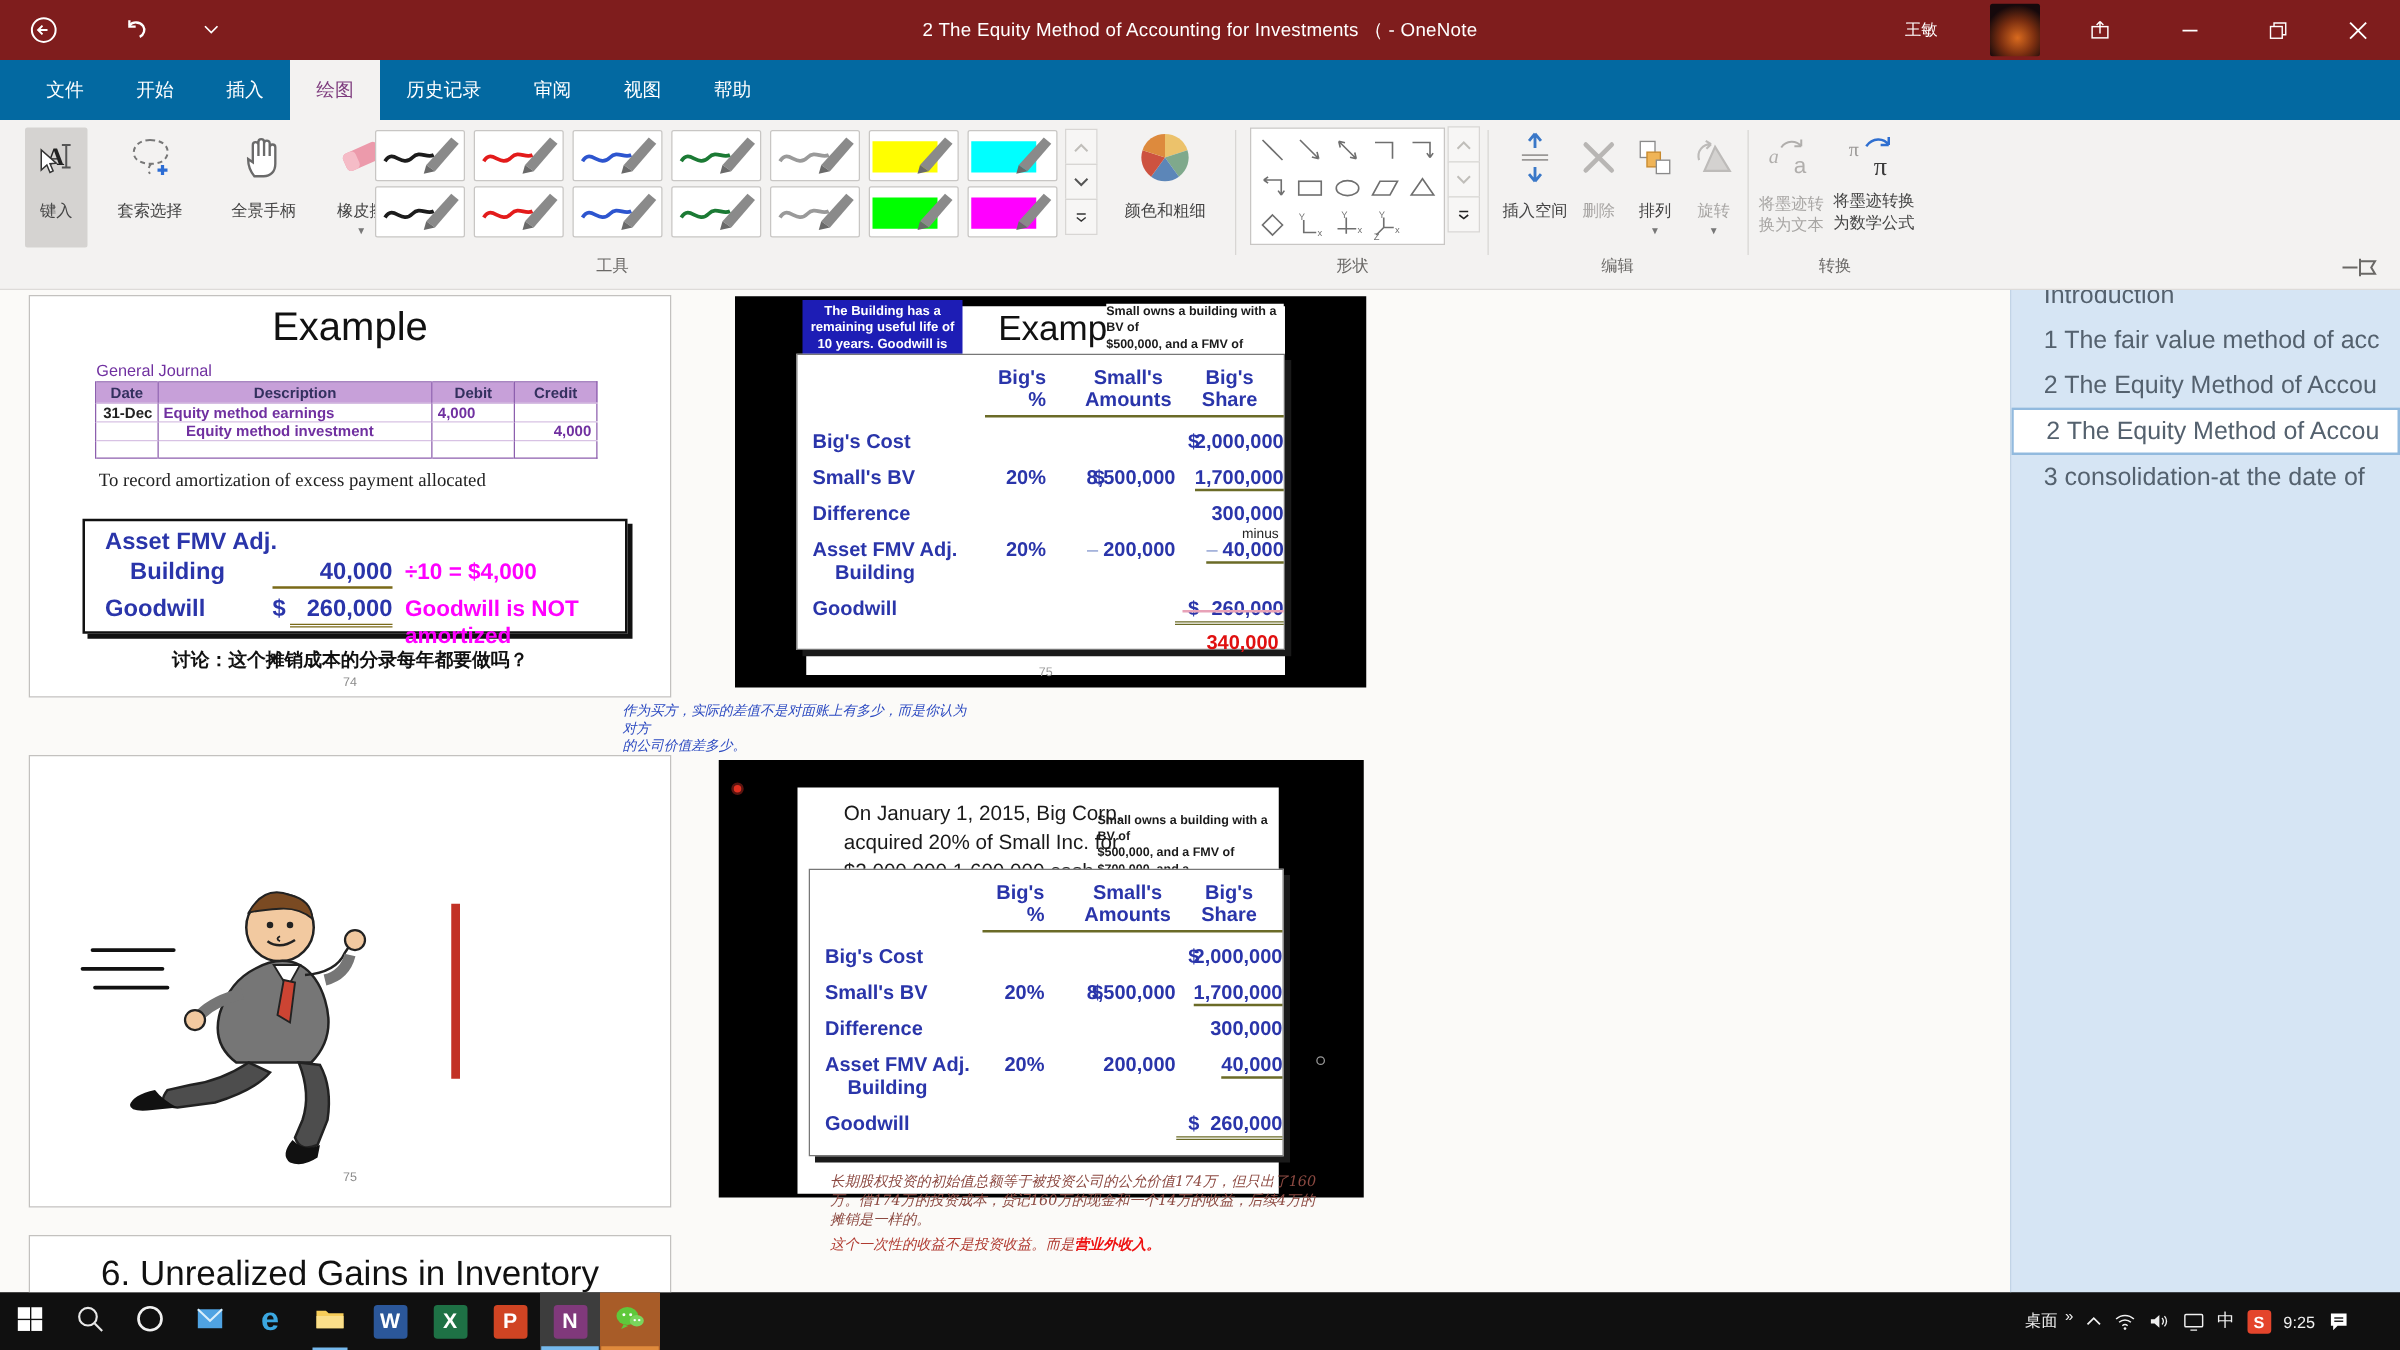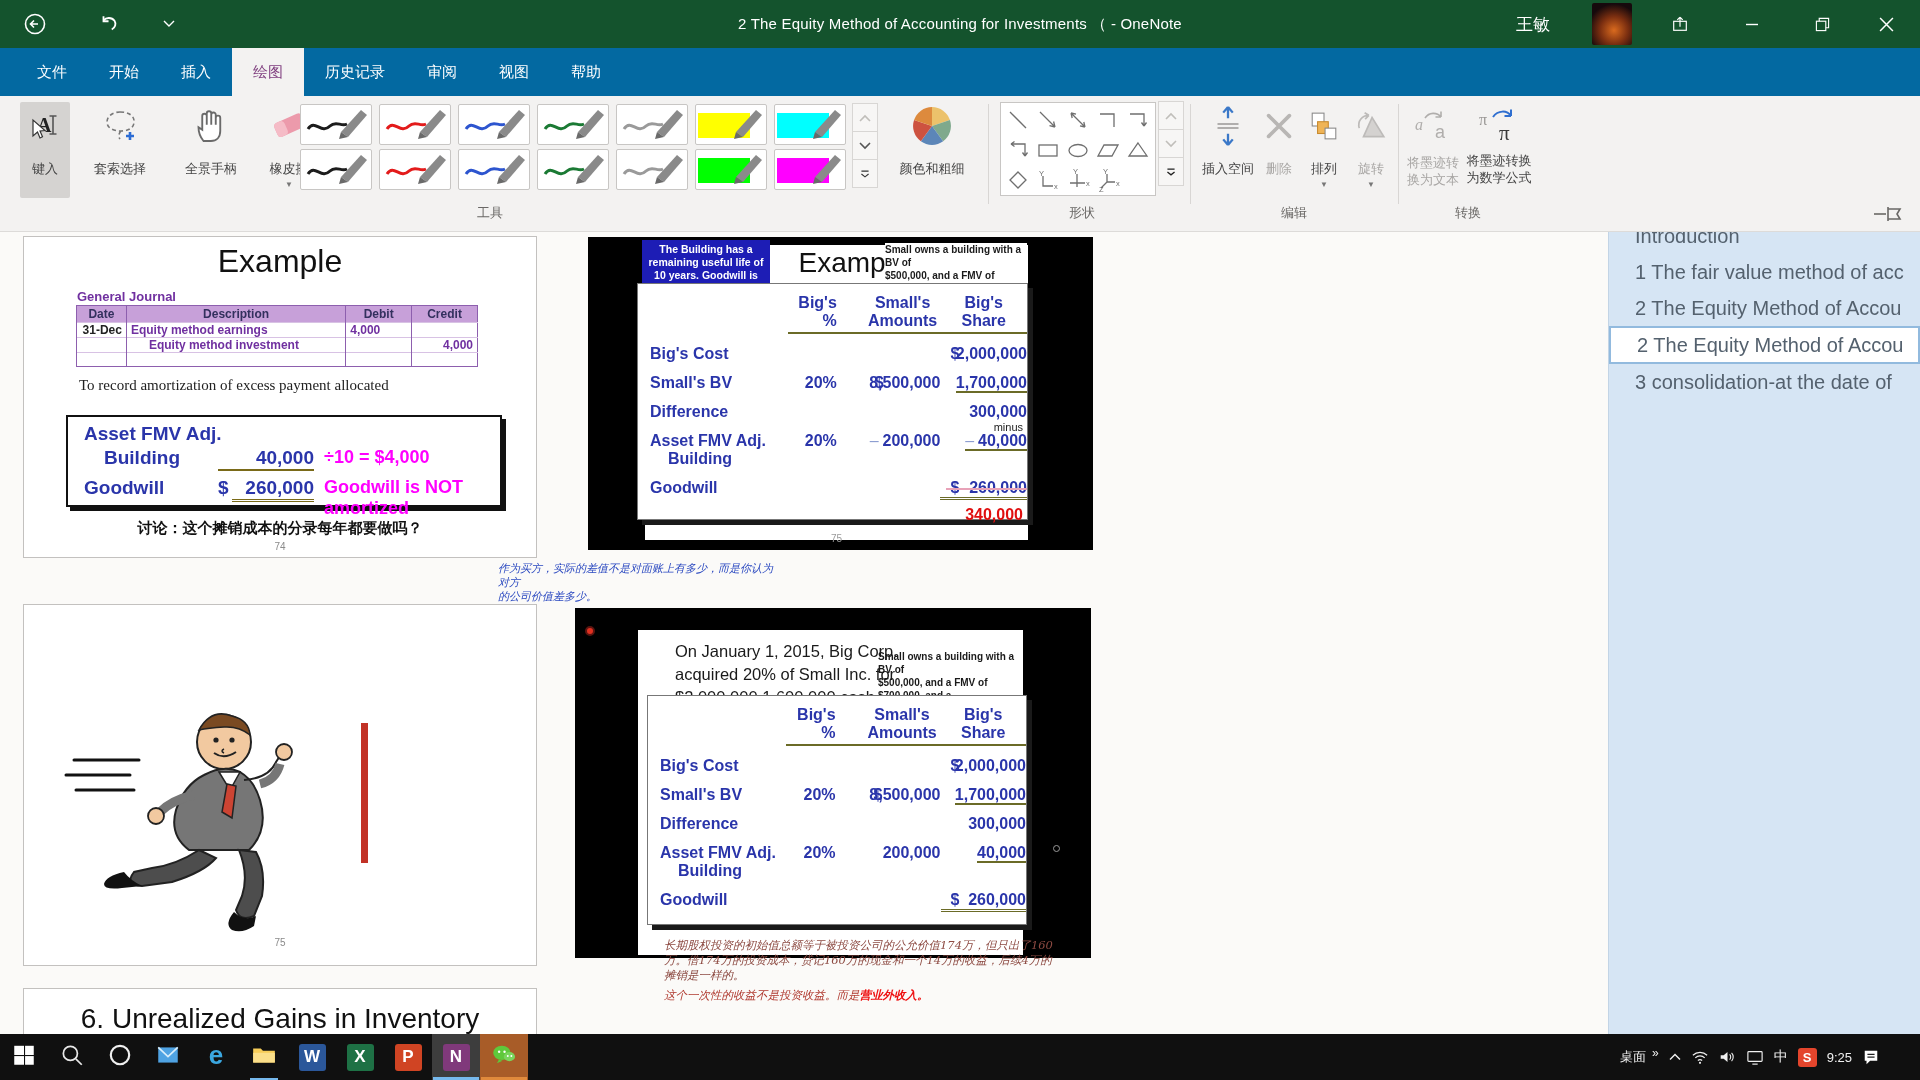--- a/index.html
+++ b/index.html
@@ -1,25 +1,25 @@
 <!DOCTYPE html>
 <html><head>
 <meta charset="utf-8">
 <style>
   * { margin:0; padding:0; box-sizing:border-box; }
   html,body { width:1920px; height:1080px; overflow:hidden; background:#000;
     font-family:"Liberation Sans", sans-serif; }
   #app { position:relative; width:1920px; height:1080px; }
 
   
-  #titlebar { position:absolute; left:0; top:0; width:1920px; height:48px; background:#14532d; color:#fff; z-index:30; }
+  #titlebar { position:absolute; left:0; top:0; width:1920px; height:48px; background:#7f1d1d; color:#fff; z-index:30; }
   #deco { position:absolute; left:0; top:0; width:1920px; height:96px; pointer-events:none; }
   .tb-ico { position:absolute; top:9px; width:34px; height:30px; display:flex; align-items:center; justify-content:center; cursor:pointer; }
   #tb-title { position:absolute; left:0; right:0; top:0; height:48px; display:flex; align-items:center; justify-content:center; font-size:15px; font-weight:400; letter-spacing:.2px; }
-  #tb-user { position:absolute; right:370px; top:0; height:48px; display:flex; align-items:center; font-size:17px; }
+  #tb-user { position:absolute; right:370px; top:0; height:48px; display:flex; align-items:center; font-size:13px; }
   #tb-avatar { position:absolute; right:288px; top:3px; width:40px; height:42px; background:radial-gradient(circle at 55% 65%, #d96a1e 0%, #7a2e10 40%, #16090c 75%); border-radius:2px; }
   .winbtn { position:absolute; top:0; width:56px; height:48px; display:flex; align-items:center; justify-content:center; cursor:pointer; }
 
   
   #tabrow { position:absolute; left:0; top:48px; width:1920px; height:48px; background:#0369a1; z-index:25; display:flex; align-items:stretch; padding-left:16px; }
   .tab { color:#fff; font-size:15px; display:flex; align-items:center; padding:0 21px; cursor:pointer; }
   .tab.active { background:#f3f2f1; color:#7d3b7d; }
 
   
   #ribbon { position:absolute; left:0; top:96px; width:1920px; height:136px; background:#f3f2f1; border-bottom:1px solid #dddbd9; z-index:20; }
@@ -50,21 +50,21 @@
 
   
   #canvas { position:absolute; left:0; top:232px; width:1608px; height:802px; background:#fbfaf8; overflow:hidden; }
   .slide { position:absolute; background:#fff; border:1px solid #c3c1bf; }
   .slide-dark { background:#000; border:none; }
   .pageno { position:absolute; font-size:10px; color:#8a8a8a; }
 
   
   #slideA { left:23px; top:4px; width:514px; height:322px; }
   #sa-title { position:absolute; left:0; top:6px; width:100%; text-align:center; font-size:32px; font-weight:300; color:#111; }
-  #sa-gj { position:absolute; left:53px; top:52px; color:#7030a0; font-weight:bold; font-size:13px; }
+  #sa-gj { position:absolute; left:53px; top:52px; color:#7030a0; font-weight:normal; font-size:13px; }
   #sa-table { position:absolute; left:52px; top:68px; width:402px; border:1px solid #8d5fae; border-collapse:collapse; font-size:12px; }
   #sa-table th { background:#c7a0d9; color:#33305e; padding:1px 2px; border-left:1px solid #8d5fae; font-size:12px; }
   #sa-table td { padding:0 4px; border-left:1px solid #8d5fae; border-top:1px solid #d8c2e4; color:#7030a0; font-weight:bold; height:14px; }
   #sa-table .dt { color:#222; text-align:right; }
   #sa-caption { position:absolute; left:55px; top:140px; font-family:"Liberation Serif",serif; font-size:15px; color:#222; }
   #fmvbox { position:absolute; left:42px; top:178px; width:436px; height:92px; border:2px solid #111; background:#fff; box-shadow:4px 4px 0 #111; font-weight:bold; }
   .fmv-blue { color:#2a35aa; font-size:19px; }
   .fmv-mag { color:#ff00ff; font-size:18px; }
   .uline { border-bottom:2px solid #7a6a18; }
   .dline { border-bottom:3px double #7a6a18; }

